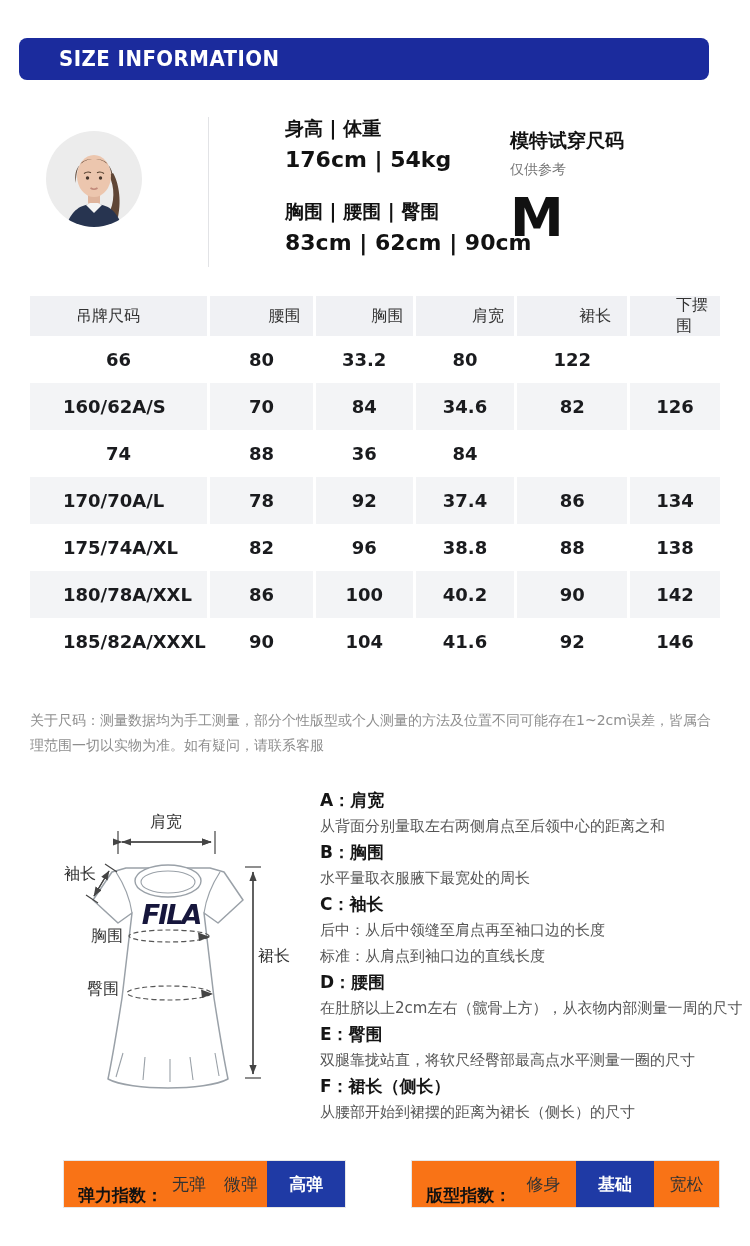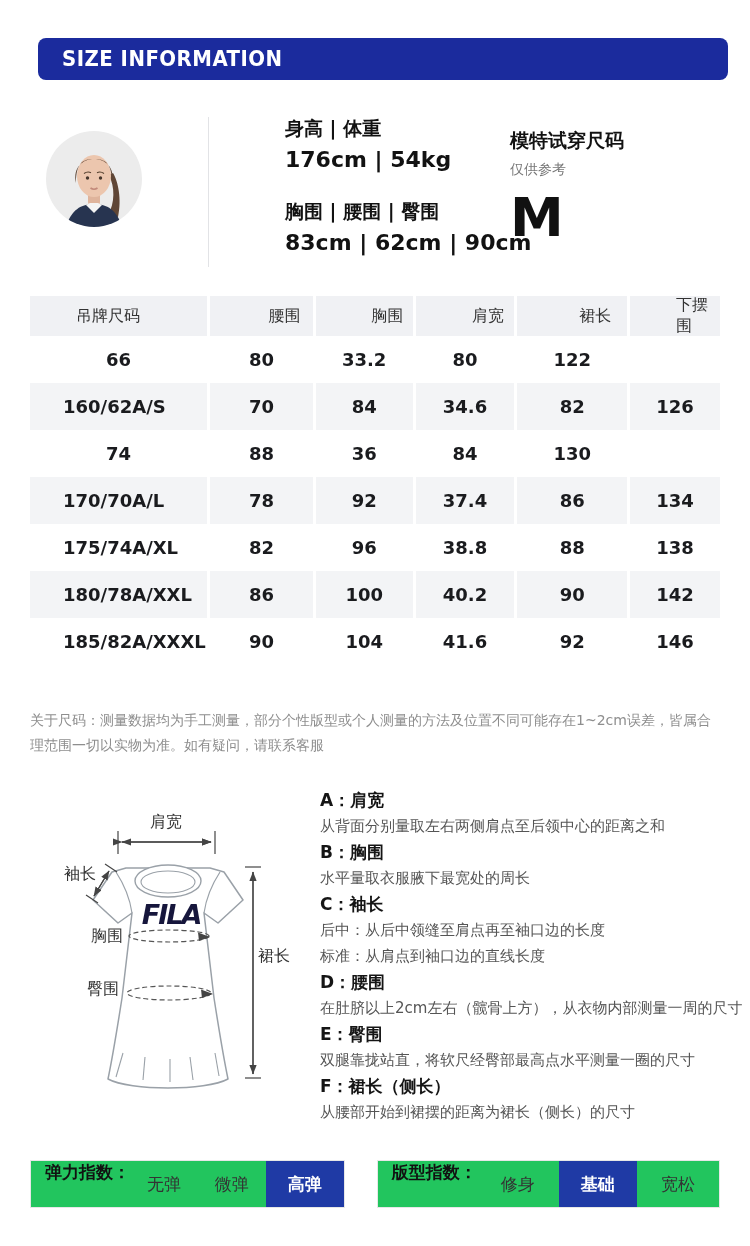--- a/index.html
+++ b/index.html
@@ -6,22 +6,22 @@
     --brand-blue:#1b2b9d;
     --chip-blue:#1f3aa5;
     --head-bg:#f0f1f4;
     --stripe-bg:#f3f4f6;
   }
   *{margin:0;padding:0;box-sizing:border-box;}
   body{background:#fff;font-family:"DejaVu Sans","Liberation Sans",sans-serif;}
   .page{position:relative;width:750px;height:1246px;background:#fff;overflow:hidden;}
 
   
-  .banner{position:absolute;left:38px;top:38px;width:690px;height:42px;background:var(--brand-blue);
-    border-radius:8px;display:flex;align-items:center;padding-left:24px;}
+  .banner{position:absolute;left:19px;top:38px;width:690px;height:42px;background:var(--brand-blue);
+    border-radius:8px;display:flex;align-items:center;padding-left:40px;}
   .banner span{color:#fff;font-weight:bold;font-size:21px;letter-spacing:.5px;
     transform:scaleX(.94);transform-origin:left center;white-space:nowrap;}
 
   
   .model{position:absolute;left:30px;top:105px;width:690px;height:180px;}
   .avatar{position:absolute;left:16px;top:26px;width:96px;height:96px;}
   .vdivider{position:absolute;left:178px;top:12px;width:1px;height:150px;background:#e2e3e6;}
   .meas{position:absolute;left:255px;top:11px;width:280px;}
   .m-label{font-size:19px;font-weight:bold;color:#121212;white-space:nowrap;}
   .m-value{font-size:22px;font-weight:bold;color:#121212;margin-top:5px;white-space:nowrap;}
@@ -44,21 +44,21 @@
   .note{position:absolute;left:30px;top:708px;width:690px;font-size:14px;color:#8e8e8e;line-height:25px;}
 
   
   .diagram{position:absolute;left:30px;top:780px;width:290px;height:360px;}
   .defs{position:absolute;left:320px;top:787px;width:402px;}
   .def-term{font-size:17px;font-weight:bold;color:#151515;line-height:26px;}
   .def-desc{font-size:15px;color:#555;line-height:26px;white-space:nowrap;}
 
   
   .indices{position:absolute;left:30px;top:1160px;width:690px;display:flex;gap:32px;}
-  .idx-box{height:48px;border:1px solid #e7e7e7;background:#22c55e;display:flex;align-items:flex-start;}
+  .idx-box{height:48px;border:1px solid #e7e7e7;background:#f97316;display:flex;align-items:flex-end;margin-left:33px;}
   .idx-box.left{width:330px;}
   .idx-box.right{width:360px;}
   .idx-label{font-weight:bold;font-size:17px;color:#111;padding-left:14px;white-space:nowrap;}
   .opts{flex:1;display:flex;align-self:stretch;align-items:stretch;}
   .opt{flex:1;display:flex;align-items:center;justify-content:center;font-size:17px;color:#333;}
   .opt.sel{flex:0 0 78px;background:var(--chip-blue);color:#fff;font-weight:bold;}
 
   svg text{font-family:"DejaVu Sans","Liberation Sans",sans-serif;}
 </style>
 </head>
@@ -128,21 +128,20 @@
         <div class="t-cell">84</div>
         <div class="t-cell">34.6</div>
         <div class="t-cell">82</div>
         <div class="t-cell">126</div>
       </div>
       <div class="t-row">
         <div class="t-cell">74</div>
         <div class="t-cell">88</div>
         <div class="t-cell">36</div>
         <div class="t-cell">84</div>
-        <div class="t-cell">130</div>
       </div>
       <div class="t-row striped">
         <div class="t-cell first">170/70A/L</div>
         <div class="t-cell">78</div>
         <div class="t-cell">92</div>
         <div class="t-cell">37.4</div>
         <div class="t-cell">86</div>
         <div class="t-cell">134</div>
       </div>
       <div class="t-row">

